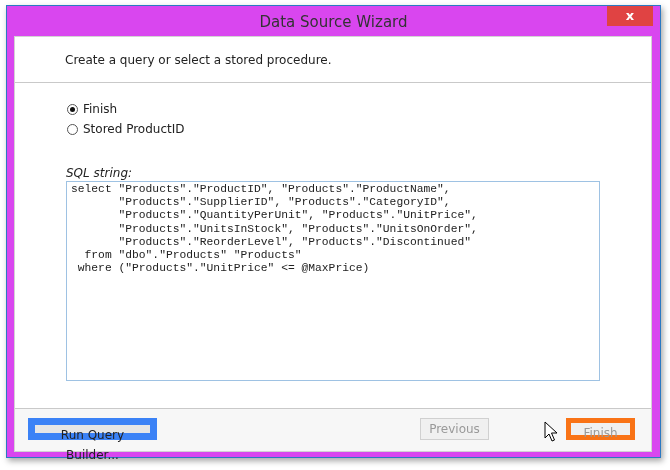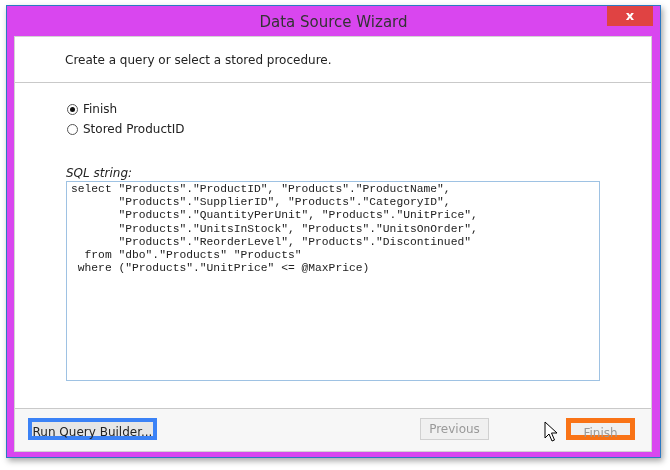--- a/index.html
+++ b/index.html
@@ -23,21 +23,21 @@
   .radio.checked::after { content:""; position:absolute; left:2px; top:2px; width:5px; height:5px;
                           border-radius:50%; background:#111; }
   .sql-label { position:absolute; left:51px; top:83px; font-size:12px; color:#222;font-style:italic; }
   .sql-box { position:absolute; left:51px; top:98px; width:534px; height:200px; border:1px solid #9ec2e3;
              box-sizing:border-box; background:#fff; margin:0; padding:1px 4px;
              font-family:"Liberation Mono", monospace; font-size:11.3px; line-height:13.2px; color:#222;
              white-space:pre; overflow:hidden; }
   .footer { position:absolute; left:0; top:371px; right:0; bottom:0; background:#f7f7f7; border-top:1px solid #c9c9c9; }
   .btn { position:absolute; height:22px; box-sizing:border-box; font-size:12px; text-align:center;
          line-height:20px; cursor:pointer; }
-  .btn-run { left:13px; top:9px; width:129px; background:#e6e6e6; border:4px solid #3b82f6; color:#222; }
+  .btn-run { left:13px; top:9px; width:129px; background:#e6e6e6; border:7px solid #3b82f6; color:#222; }
   .btn-prev { left:405px; top:9px; width:69px; background:#f0f0f0; border:1px solid #d0d0d0; color:#999; }
   .btn-next { left:480px; top:9px; width:65px; background:#e5f1fb; border:1px solid #5b9bd5; color:#222; }
   .btn-finish { left:551px; top:9px; width:69px; background:#f0f0f0; border:5px solid #f97316; color:#999; }
   .cursor { position:absolute; left:544px; top:421px; width:14px; height:22px; pointer-events:none; }
 </style>
 </head>
 <body>
 
 <div class="window">
   <div class="titlebar">

